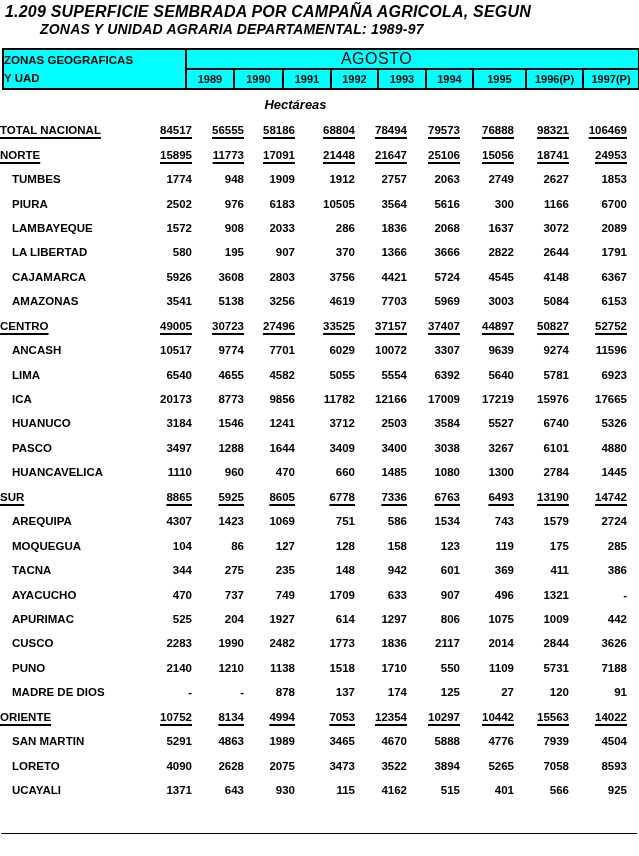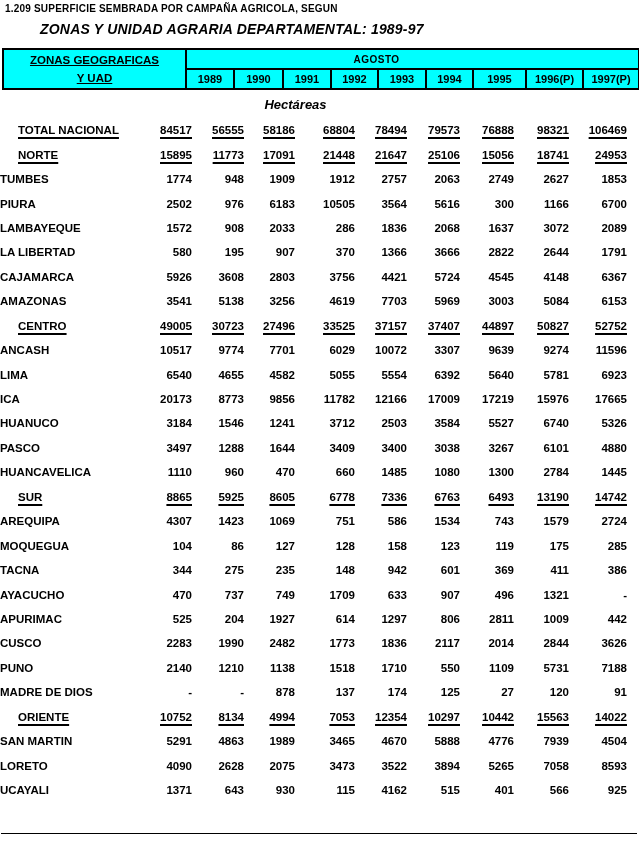--- a/index.html
+++ b/index.html
@@ -14,22 +14,23 @@
     overflow: hidden;
     font-family: "Liberation Sans", sans-serif;
     color: #000000;
   }
 
   
   .title-line1 {
     position: absolute;
     left: 5px;
     top: 3px;
+    font-style: italic;
     font-weight: bold;
-    font-size: 10px;
+    font-size: 16px;
     letter-spacing: 0.2px;
     white-space: nowrap;
   }
   .title-line2 {
     position: absolute;
     left: 40px;
     top: 21px;
     font-style: italic;
     font-weight: bold;
     font-size: 14px;
@@ -47,34 +48,33 @@
     width: 636px;
   }
   .header-table td {
     background: var(--header-bg, #00ffff);
     border: 2px solid #000000;
     padding: 0;
     height: 18px;
     overflow: hidden;
   }
   .zonas-cell {
-    text-align: center;
+    text-align: left;
     vertical-align: middle;
-    text-decoration: underline;
   }
   .zonas-line {
     font-weight: bold;
     font-size: 11.5px;
     line-height: 18px;
     white-space: nowrap;
   }
   .agosto-cell {
     text-align: center;
-    font-weight: bold;
-    font-size: 10px;
+    font-weight: normal;
+    font-size: 16px;
     padding-right: 72px !important;
     letter-spacing: 0.5px;
   }
   .year-cell {
     text-align: center;
     font-weight: bold;
     font-size: 11px;
     white-space: nowrap;
   }
 
@@ -102,28 +102,28 @@
     grid-template-columns: 140px 55px 52px 51px 60px 52px 53px 54px 55px 58px;
     height: 24.45px;
     align-items: center;
   }
   .cell {
     font-weight: bold;
     font-size: 11.5px;
     white-space: nowrap;
   }
   .cell.label {
-    padding-left: 0;
+    padding-left: 12px;
   }
   .cell.num {
     text-align: right;
     padding-right: 3px;
   }
   .row.section .cell.label {
-    padding-left: 18px;
+    padding-left: 0;
   }
   .row.section .cell {
     text-decoration: underline;
     text-decoration-thickness: 1.5px;
     text-underline-offset: 3px;
   }
 
   
   .footer-divider {
     position: absolute;
@@ -427,21 +427,21 @@
       <div class="cell num">-</div>
     </div>
     <div class="row">
       <div class="cell label">APURIMAC</div>
       <div class="cell num">525</div>
       <div class="cell num">204</div>
       <div class="cell num">1927</div>
       <div class="cell num">614</div>
       <div class="cell num">1297</div>
       <div class="cell num">806</div>
-      <div class="cell num">2811</div>
+      <div class="cell num">1075</div>
       <div class="cell num">1009</div>
       <div class="cell num">442</div>
     </div>
     <div class="row">
       <div class="cell label">CUSCO</div>
       <div class="cell num">2283</div>
       <div class="cell num">1990</div>
       <div class="cell num">2482</div>
       <div class="cell num">1773</div>
       <div class="cell num">1836</div>

